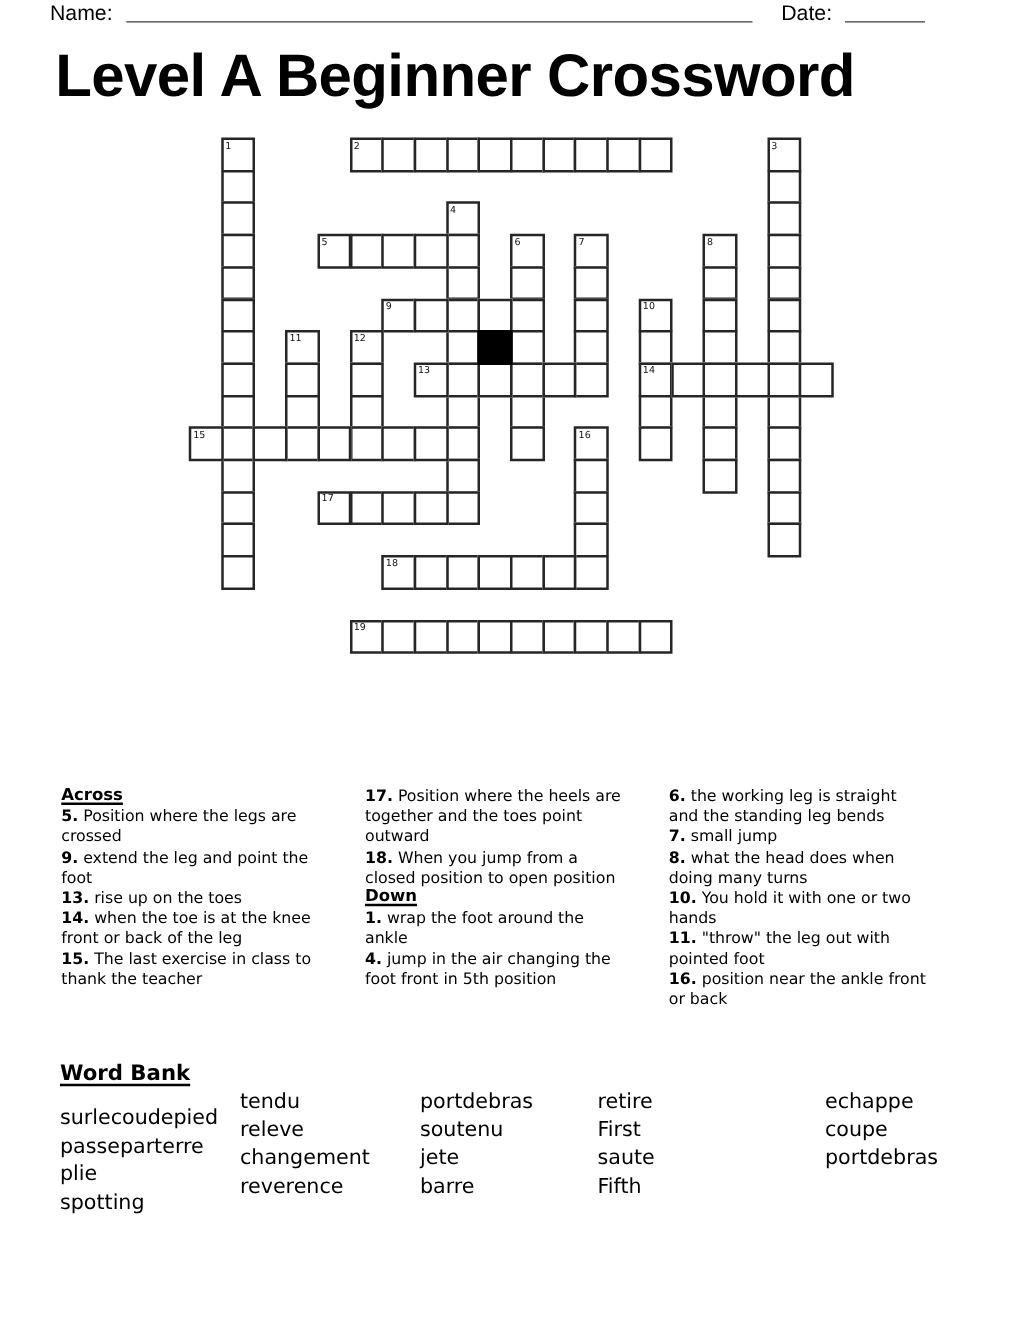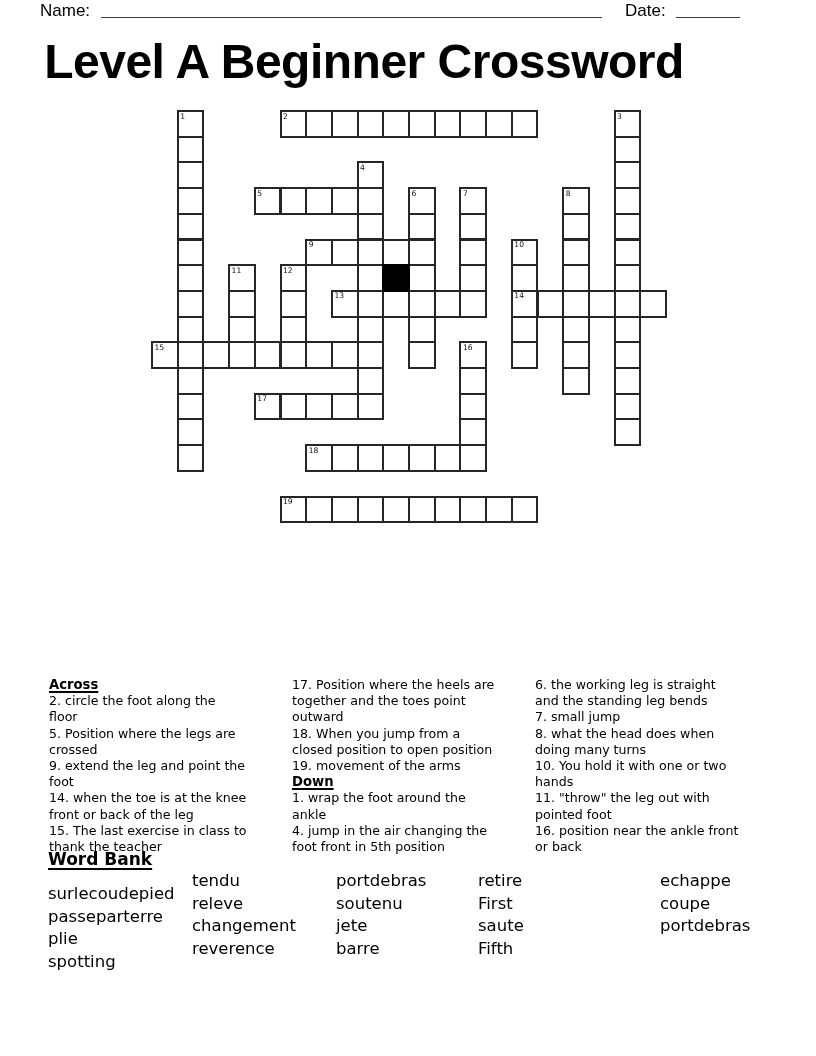--- a/index.html
+++ b/index.html
@@ -21,27 +21,27 @@
   #grid { left:151px; top:110px; width:516px; height:413px; }
   .cell { position:absolute; width:27.7px; height:27.7px;
     border:2px solid #262626; background:#fff; }
   .cell.black { background:#000; border-color:#000; }
   .cell .num { position:absolute; top:0.5px; left:1.5px;
     font-size:7.6px; line-height:8px; font-family:"DejaVu Sans", sans-serif; color:#111; }
 
   
   #clues { left:0; top:629px; width:816px; }
   .clue-col { position:absolute; top:0; width:240px;
-    font-family:"DejaVu Sans", sans-serif; font-size:12.6px; line-height:16.2px;margin-top:48px; }
+    font-family:"DejaVu Sans", sans-serif; font-size:12.6px; line-height:16.2px; }
   #clue-col-1 { left:49px; }
   #clue-col-2 { left:292px; }
   #clue-col-3 { left:535px; }
   .clue-heading { font-weight:bold; font-size:13.2px; text-decoration:underline;
     text-decoration-thickness:1.5px; text-underline-offset:2px; }
-  .clue b { font-weight:normal;text-align:center; }
+  .clue b { font-weight:bold;text-align:center; }
 
   
   #wb-heading { left:48px; top:849px; font-family:"DejaVu Sans", sans-serif;
     font-size:17px; font-weight:bold; text-decoration:underline;
     text-decoration-thickness:1.6px; text-underline-offset:2.5px; }
   #word-bank { left:0; top:870px; width:816px; }
   .bank-col { position:absolute; top:0; font-family:"DejaVu Sans", sans-serif;
     font-size:16.5px; line-height:22.5px; }
   .bank-col-0 { left:48px;margin-top:13px; }  .bank-col-1 { left:192px; }
   .bank-col-2 { left:336px; } .bank-col-3 { left:478px; }
@@ -218,30 +218,29 @@
     <div class="cell" style="left: 282.7px; top: 385.5px;"></div>
     <div class="cell" style="left: 308.4px; top: 385.5px;"></div>
     <div class="cell" style="left: 334.1px; top: 385.5px;"></div>
     <div class="cell" style="left: 359.8px; top: 385.5px;"></div>
     <div class="cell black" style="left: 231.3px; top: 154.2px;"></div>
   </div>
 
 <div class="abs" id="clues">
   <div class="clue-col" id="clue-col-1">
       <div class="clue-heading">Across</div>
-      <div class="clue"><b>2.</b> circle the foot along the<br>floor</div>
       <div class="clue"><b>5.</b> Position where the legs are<br>crossed</div>
       <div class="clue"><b>9.</b> extend the leg and point the<br>foot</div>
+      <div class="clue"><b>13.</b> rise up on the toes</div>
       <div class="clue"><b>14.</b> when the toe is at the knee<br>front or back of the leg</div>
       <div class="clue"><b>15.</b> The last exercise in class to<br>thank the teacher</div>
     </div>
   <div class="clue-col" id="clue-col-2">
       <div class="clue"><b>17.</b> Position where the heels are<br>together and the toes point<br>outward</div>
       <div class="clue"><b>18.</b> When you jump from a<br>closed position to open position</div>
-      <div class="clue"><b>19.</b> movement of the arms</div>
       <div class="clue-heading">Down</div>
       <div class="clue"><b>1.</b> wrap the foot around the<br>ankle</div>
       <div class="clue"><b>4.</b> jump in the air changing the<br>foot front in 5th position</div>
     </div>
   <div class="clue-col" id="clue-col-3">
       <div class="clue"><b>6.</b> the working leg is straight<br>and the standing leg bends</div>
       <div class="clue"><b>7.</b> small jump</div>
       <div class="clue"><b>8.</b> what the head does when<br>doing many turns</div>
       <div class="clue"><b>10.</b> You hold it with one or two<br>hands</div>
       <div class="clue"><b>11.</b> "throw" the leg out with<br>pointed foot</div>

